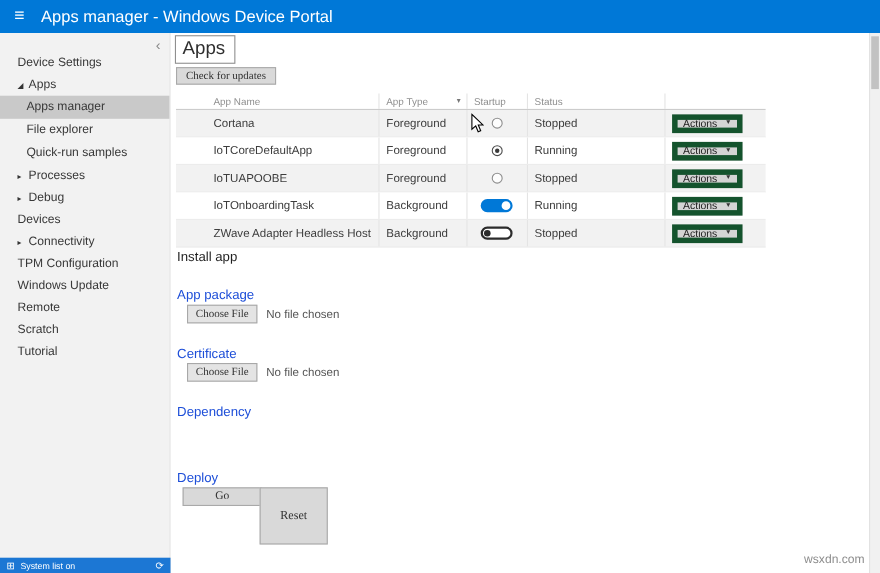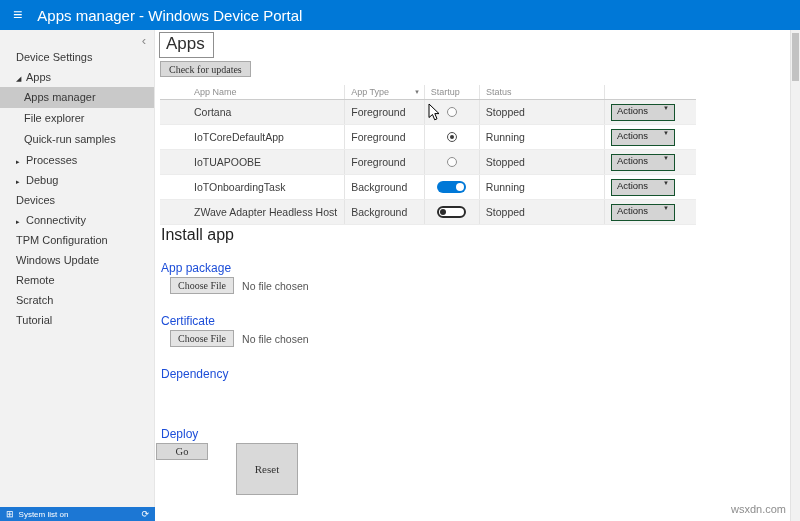--- a/index.html
+++ b/index.html
@@ -47,38 +47,38 @@
 
   .radio { width:10px; height:10px; border:1px solid #8e8e8e; border-radius:50%; background:#fdfdfd; position:relative; cursor:pointer; }
   .radio.on { border-color:#4d4d4d; }
   .radio.on::after { content:""; position:absolute; left:2px; top:2px; width:4px; height:4px; border-radius:50%; background:#3a3a3a; }
   .toggle { position:relative; border-radius:7px; cursor:pointer; }
   .toggle.on { width:29px; height:12px; background:#0078d7; }
   .toggle.on::after { content:""; position:absolute; right:2px; top:2px; width:8px; height:8px; border-radius:50%; background:#fff; }
   .toggle.off { width:29px; height:12px; background:#fff; border:2px solid #2b2b2b; }
   .toggle.off::after { content:""; position:absolute; left:1px; top:1px; width:6px; height:6px; border-radius:50%; background:#2b2b2b; }
 
-  .actions-btn { width:64px; height:17px; background:#d4d4d4; border:1px solid #14532d; display:flex; align-items:flex-start; padding:0 5px; font-size:9.5px; color:#222; cursor:pointer; }
+  .actions-btn { width:64px; height:17px; background:#d4d4d4; border:5px solid #14532d; display:flex; align-items:center; padding:0 5px; font-size:9.5px; color:#222; cursor:pointer; }
   .actions-btn .al { flex:1; }
   .actions-btn .da { font-size:6px; color:#333; }
 
   
-  .install-heading { position:absolute; left:5px; top:196px; font-size:16px; color:#1f1f1f; }
+  .install-heading { position:absolute; left:5px; top:196px; font-size:12px; color:#1f1f1f; }
   .field-label { position:absolute; left:5px; font-size:12px; color:#1d4ed8; }
   .lbl-package { top:231px; }
   .file-row { position:absolute; left:14px; display:flex; align-items:center; }
   .row-package { top:247px; }
   .row-certificate { top:300px; }
   .file-btn { font-size:10px; padding:2px 7px; background:#e4e4e4; border:1px solid #a8a8a8; }
   .file-status { margin-left:8px; font-size:10.5px; color:#555; }
   .lbl-certificate { top:284px; }
   .lbl-dependency { top:337px; }
   .add-dep-btn { position:absolute; left:4px; top:355px; font-size:10px; padding:3px 9px; }
   .lbl-deploy { top:397px; }
-  .go-btn { position:absolute; left:0; top:413px; width:52px; font-size:10.5px; padding:2px 0; text-align:center; }
+  .go-btn { position:absolute; left:10px; top:413px; width:72px; font-size:10.5px; padding:2px 0; text-align:center; }
   .reset-btn { position:absolute; left:80px; top:413px; width:62px; font-size:11px; padding:19px 0; text-align:center; }
 
   
   .scrollbar { position:absolute; right:0; top:30px; width:10px; bottom:0; background:#f1f1f1; border-left:1px solid #e2e2e2; cursor:pointer; }
   .thumb { position:absolute; left:1px; top:3px; width:7px; height:48px; background:#c2c2c2; }
 
   .watermark { position:absolute; right:14px; bottom:6px; font-size:11px; color:#8d8d8d; }
   .cursor { position:absolute; left:428px; top:103px; z-index:10; pointer-events:none; }
 </style>
 </head>

